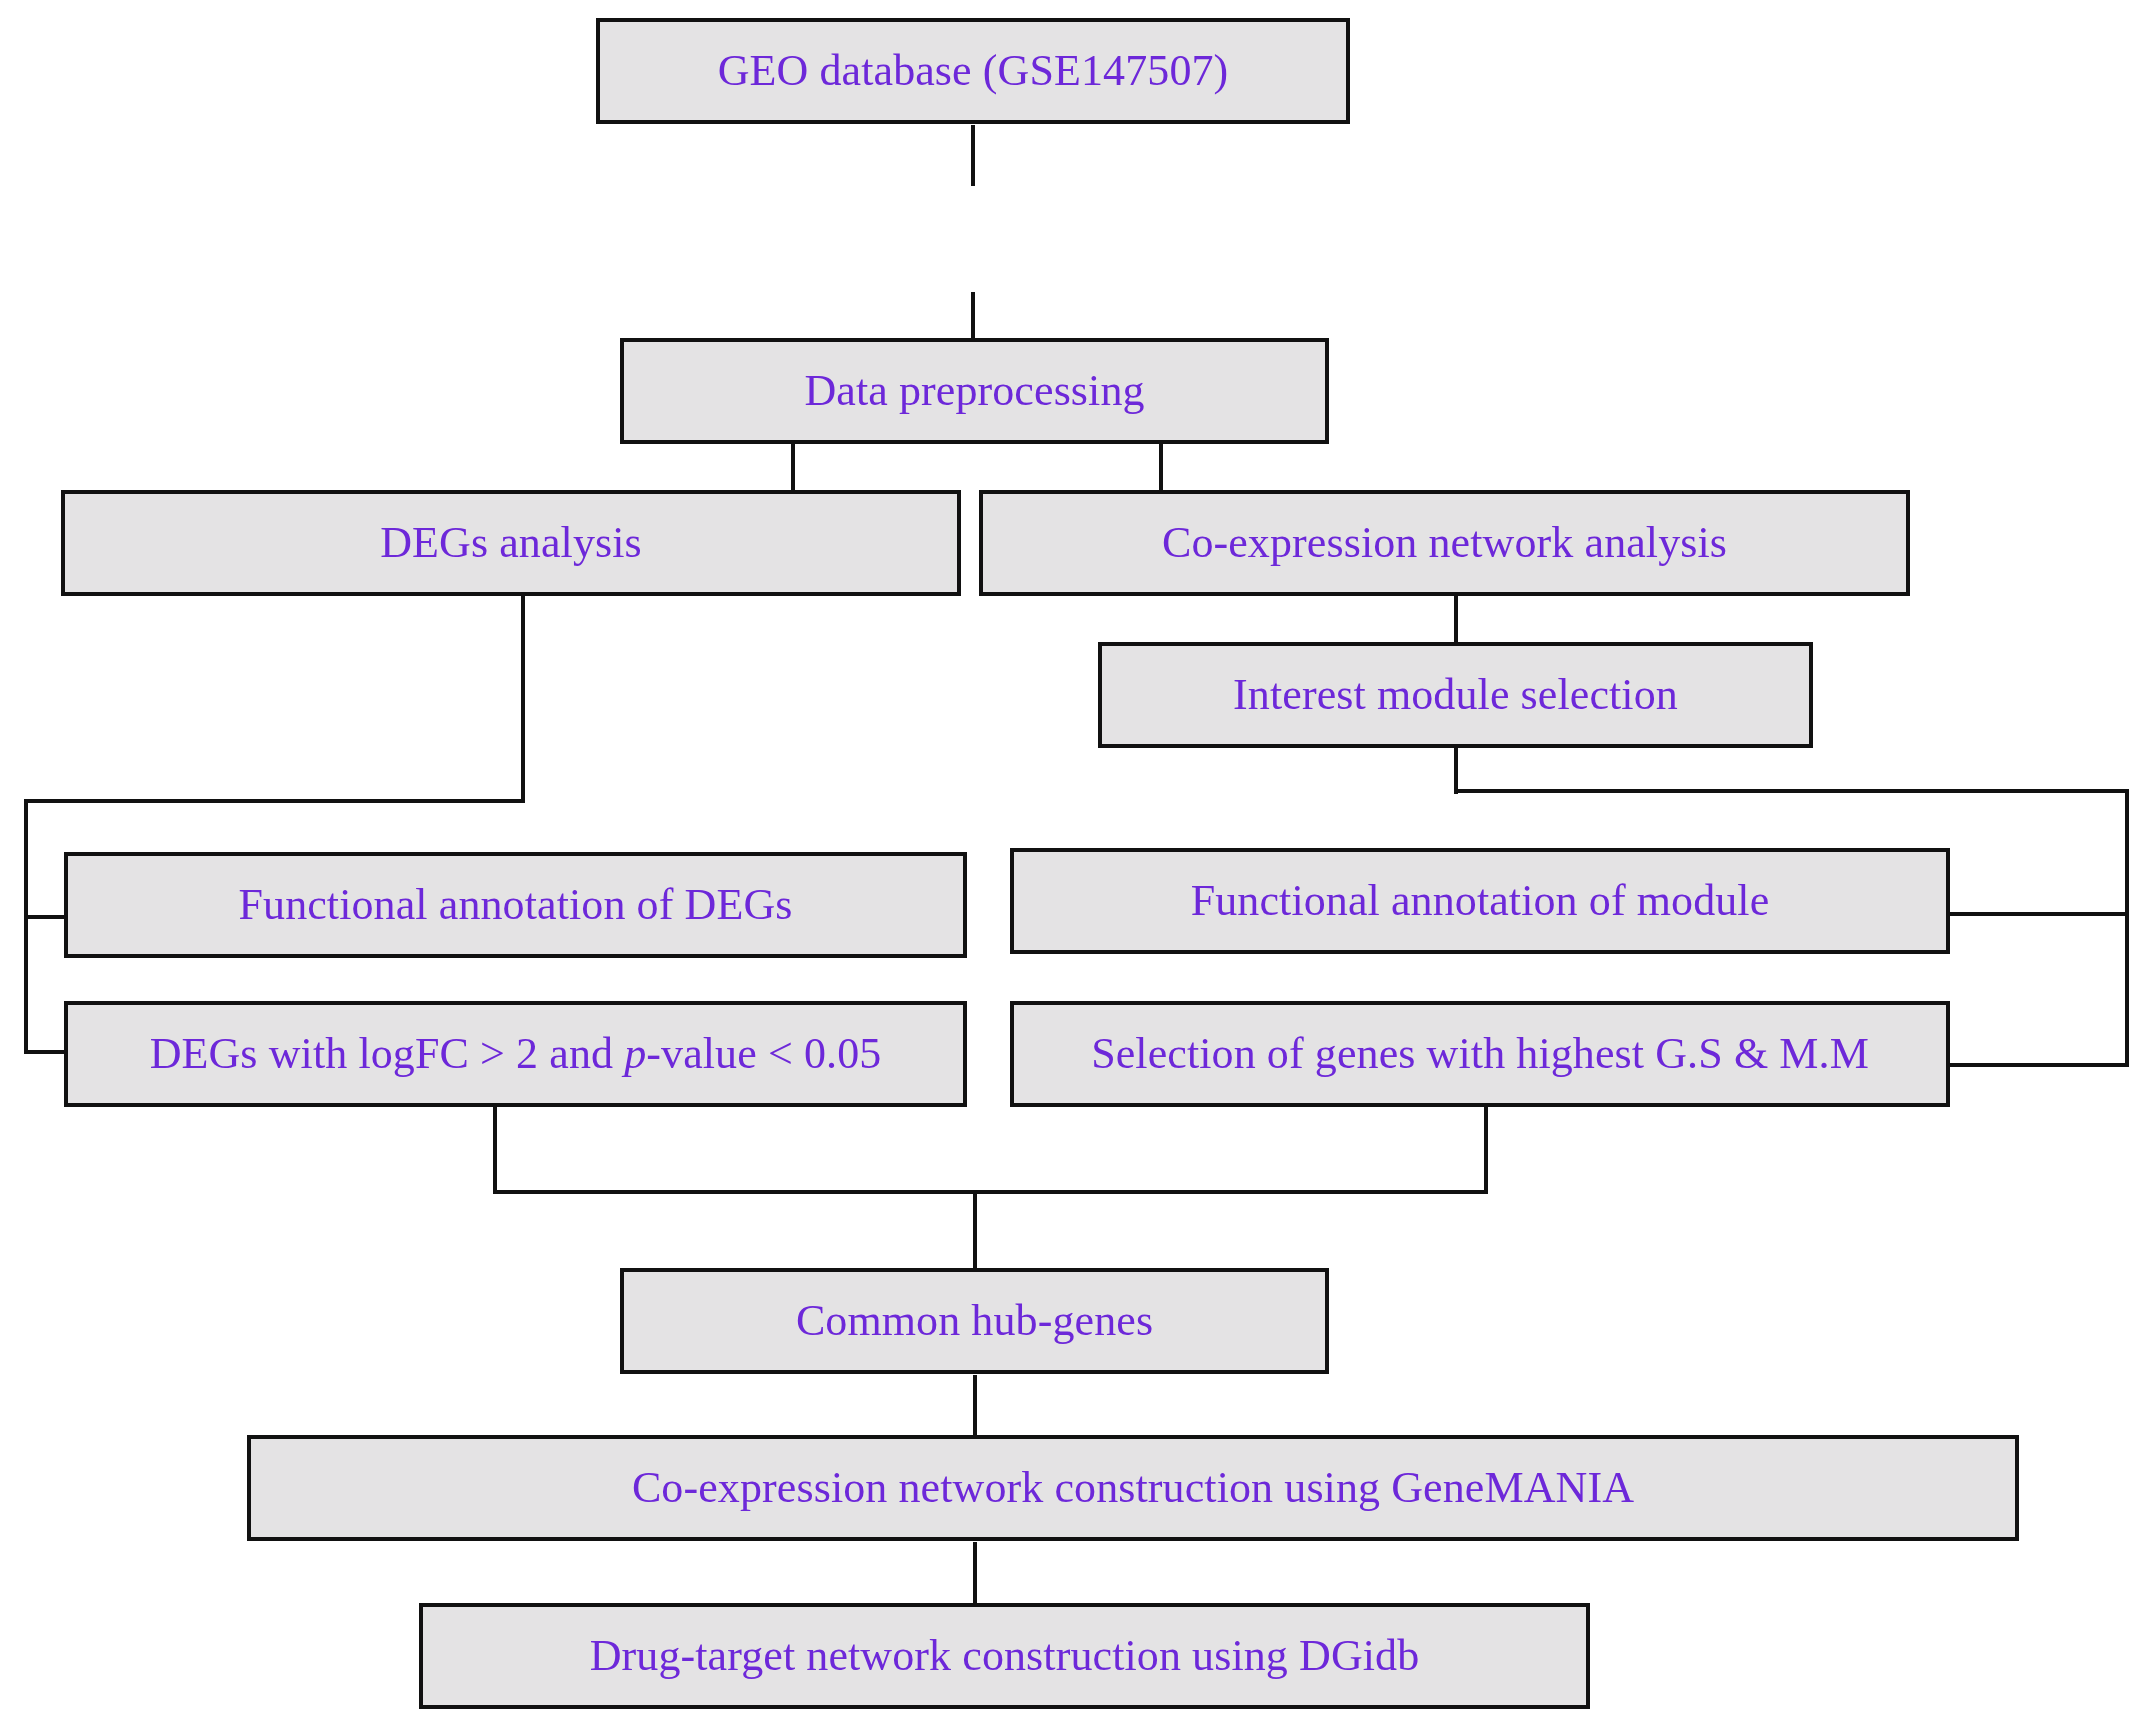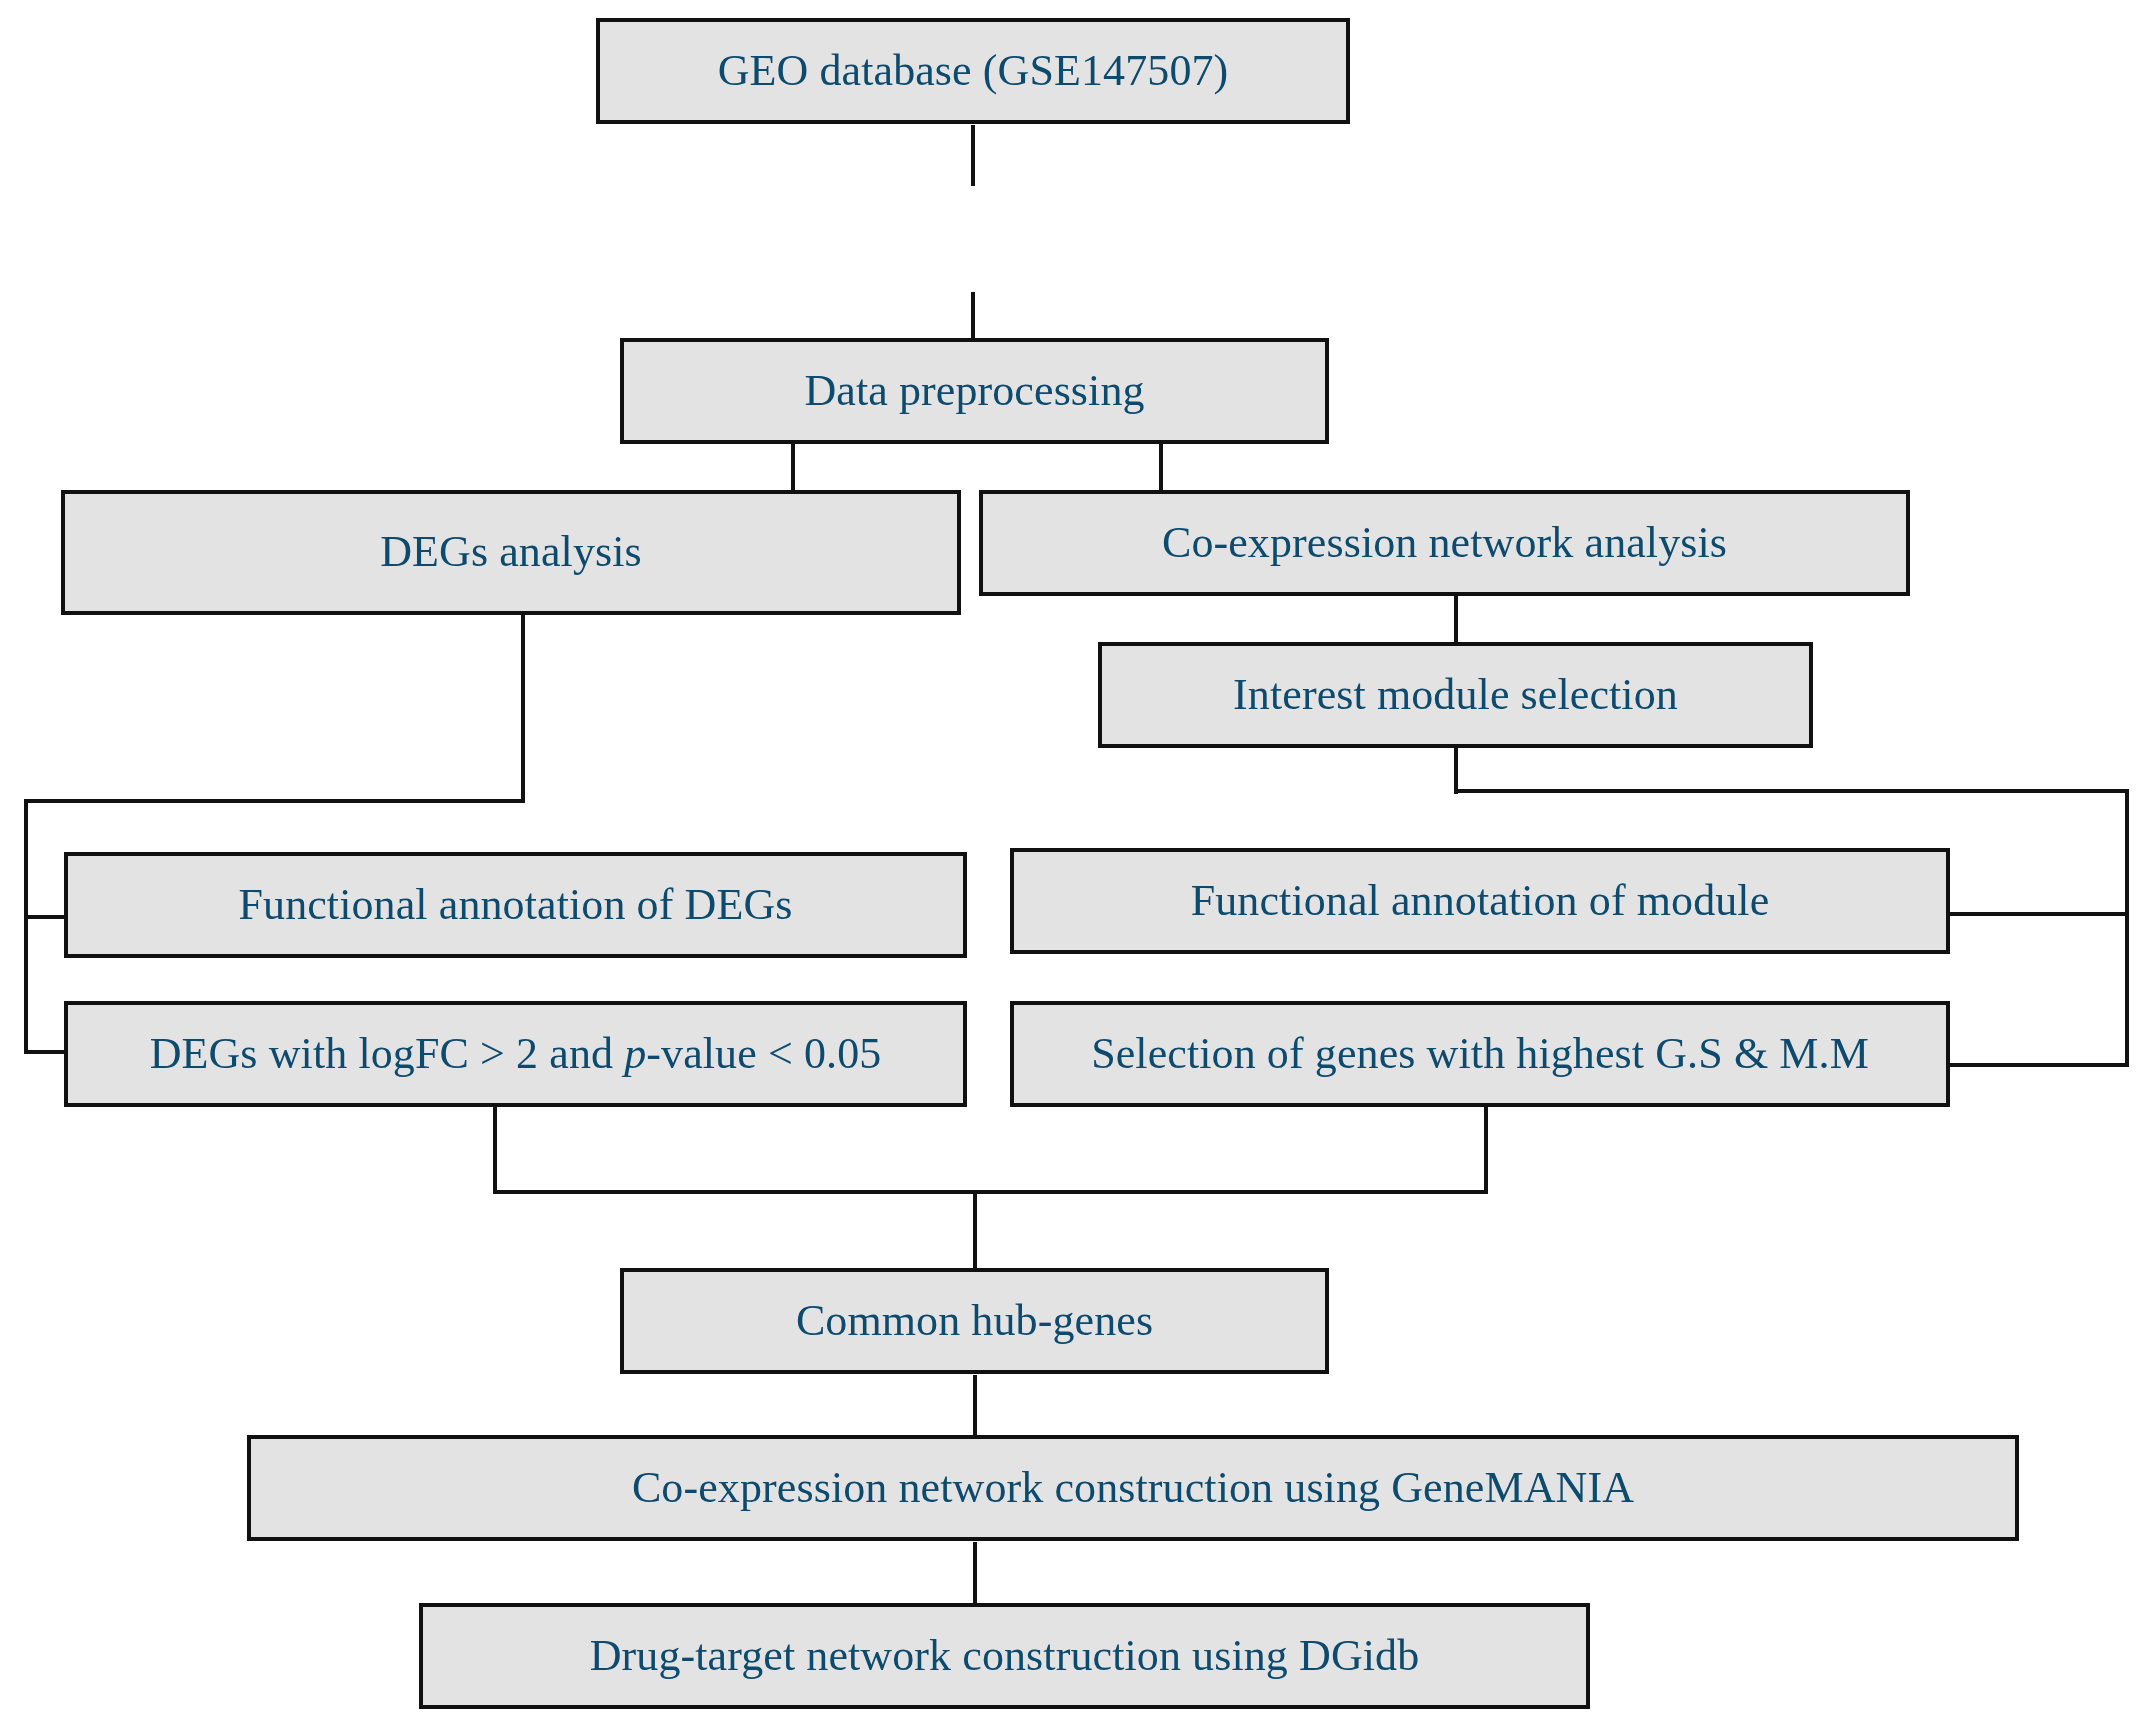--- a/index.html
+++ b/index.html
@@ -17,21 +17,21 @@
   }
   .node {
     position: absolute;
     box-sizing: border-box;
     background: #e4e3e4;
     border: 4.3px solid #111111;
     display: flex;
     align-items: center;
     justify-content: center;
     text-align: center;
-    color: #0c4a6e;
+    color: #6d28d9;
     font-size: 44px;
     line-height: 1.05;
     letter-spacing: 0.1px;
     z-index: 2;
   }
   .node .lbl {
     display: block;
     padding: 0 11px;
     white-space: nowrap;
   }
@@ -83,21 +83,21 @@
 
   <div class="node" style="left:596px; top:18px; width:754px; height:106px;">
     <span class="lbl">GEO database (GSE147507)</span>
   </div>
 
 
   <div class="node" style="left:620px; top:338px; width:709px; height:106px;">
     <span class="lbl">Data preprocessing</span>
   </div>
 
-  <div class="node" style="left:61px; top:490px; width:900px; height:125px;">
+  <div class="node" style="left:61px; top:490px; width:900px; height:106px;">
     <span class="lbl">DEGs analysis</span>
   </div>
 
   <div class="node" style="left:979px; top:490px; width:931px; height:106px;">
     <span class="lbl">Co-expression network analysis</span>
   </div>
 
   <div class="node" style="left:1098px; top:642px; width:715px; height:106px;">
     <span class="lbl">Interest module selection</span>
   </div>

